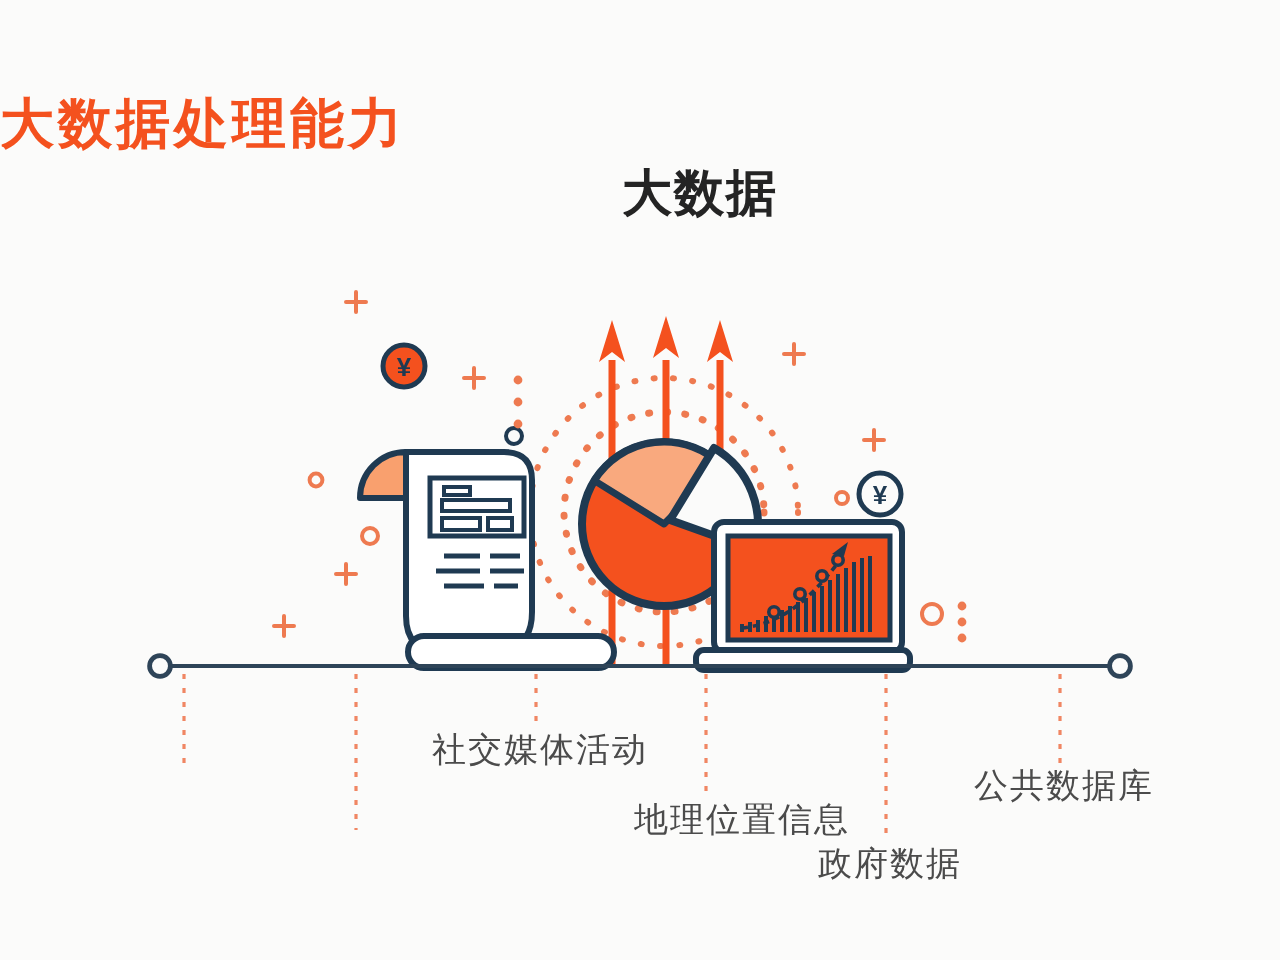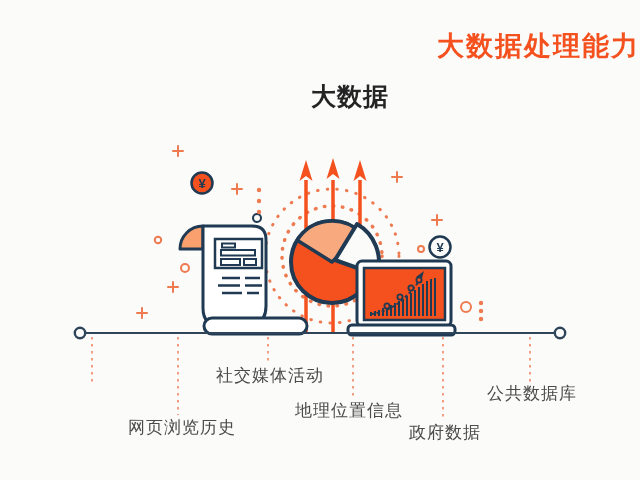--- a/index.html
+++ b/index.html
@@ -1,21 +1,21 @@
 <!DOCTYPE html>
 <html><head>
 <meta charset="utf-8">
 <style>
   html,body{margin:0;padding:0;background:#fbfbfa;}
   .canvas{
     position:relative;width:640px;height:480px;overflow:hidden;
     background:#fbfbfa;font-family:"Liberation Sans",sans-serif;
   }
   .title{
-    position:absolute;left:0;top:28px;width:640px;text-align:right;
+    position:absolute;left:0;top:44px;width:640px;text-align:left;
     font-size:27px;font-weight:bold;letter-spacing:2px;color:#f4511e;
   }
   .subtitle{
     position:absolute;left:0;top:80px;width:640px;text-align:center;
     font-size:25px;font-weight:bold;letter-spacing:1px;color:#242424;padding-left:30px;
   }
   .art{position:absolute;left:0;top:0;}
   .t-label{
     position:absolute;transform:translate(-50%,-50%);
     font-size:17px;color:#4b4b4b;white-space:nowrap;letter-spacing:1px;
@@ -148,19 +148,18 @@
     <g stroke="#f08663" stroke-width="1.6" stroke-dasharray="2.5 4.5">
       <line x1="92" y1="337" x2="92" y2="383"></line>
       <line x1="178" y1="337" x2="178" y2="415"></line>
       <line x1="268" y1="337" x2="268" y2="363"></line>
       <line x1="353" y1="337" x2="353" y2="398"></line>
       <line x1="443" y1="337" x2="443" y2="420"></line>
       <line x1="530" y1="337" x2="530" y2="382"></line>
     </g>
   </svg>
 
-  <div class="t-label" style="left:182px;top:427px">网页浏览历史</div>
   <div class="t-label" style="left:270px;top:375px">社交媒体活动</div>
-  <div class="t-label" style="left:349px;top:410px">地理位置信息</div>
+  <div class="t-label" style="left:371px;top:410px">地理位置信息</div>
   <div class="t-label" style="left:445px;top:432px">政府数据</div>
   <div class="t-label" style="left:532px;top:393px">公共数据库</div>
 
 </div>
 
 </body></html>

